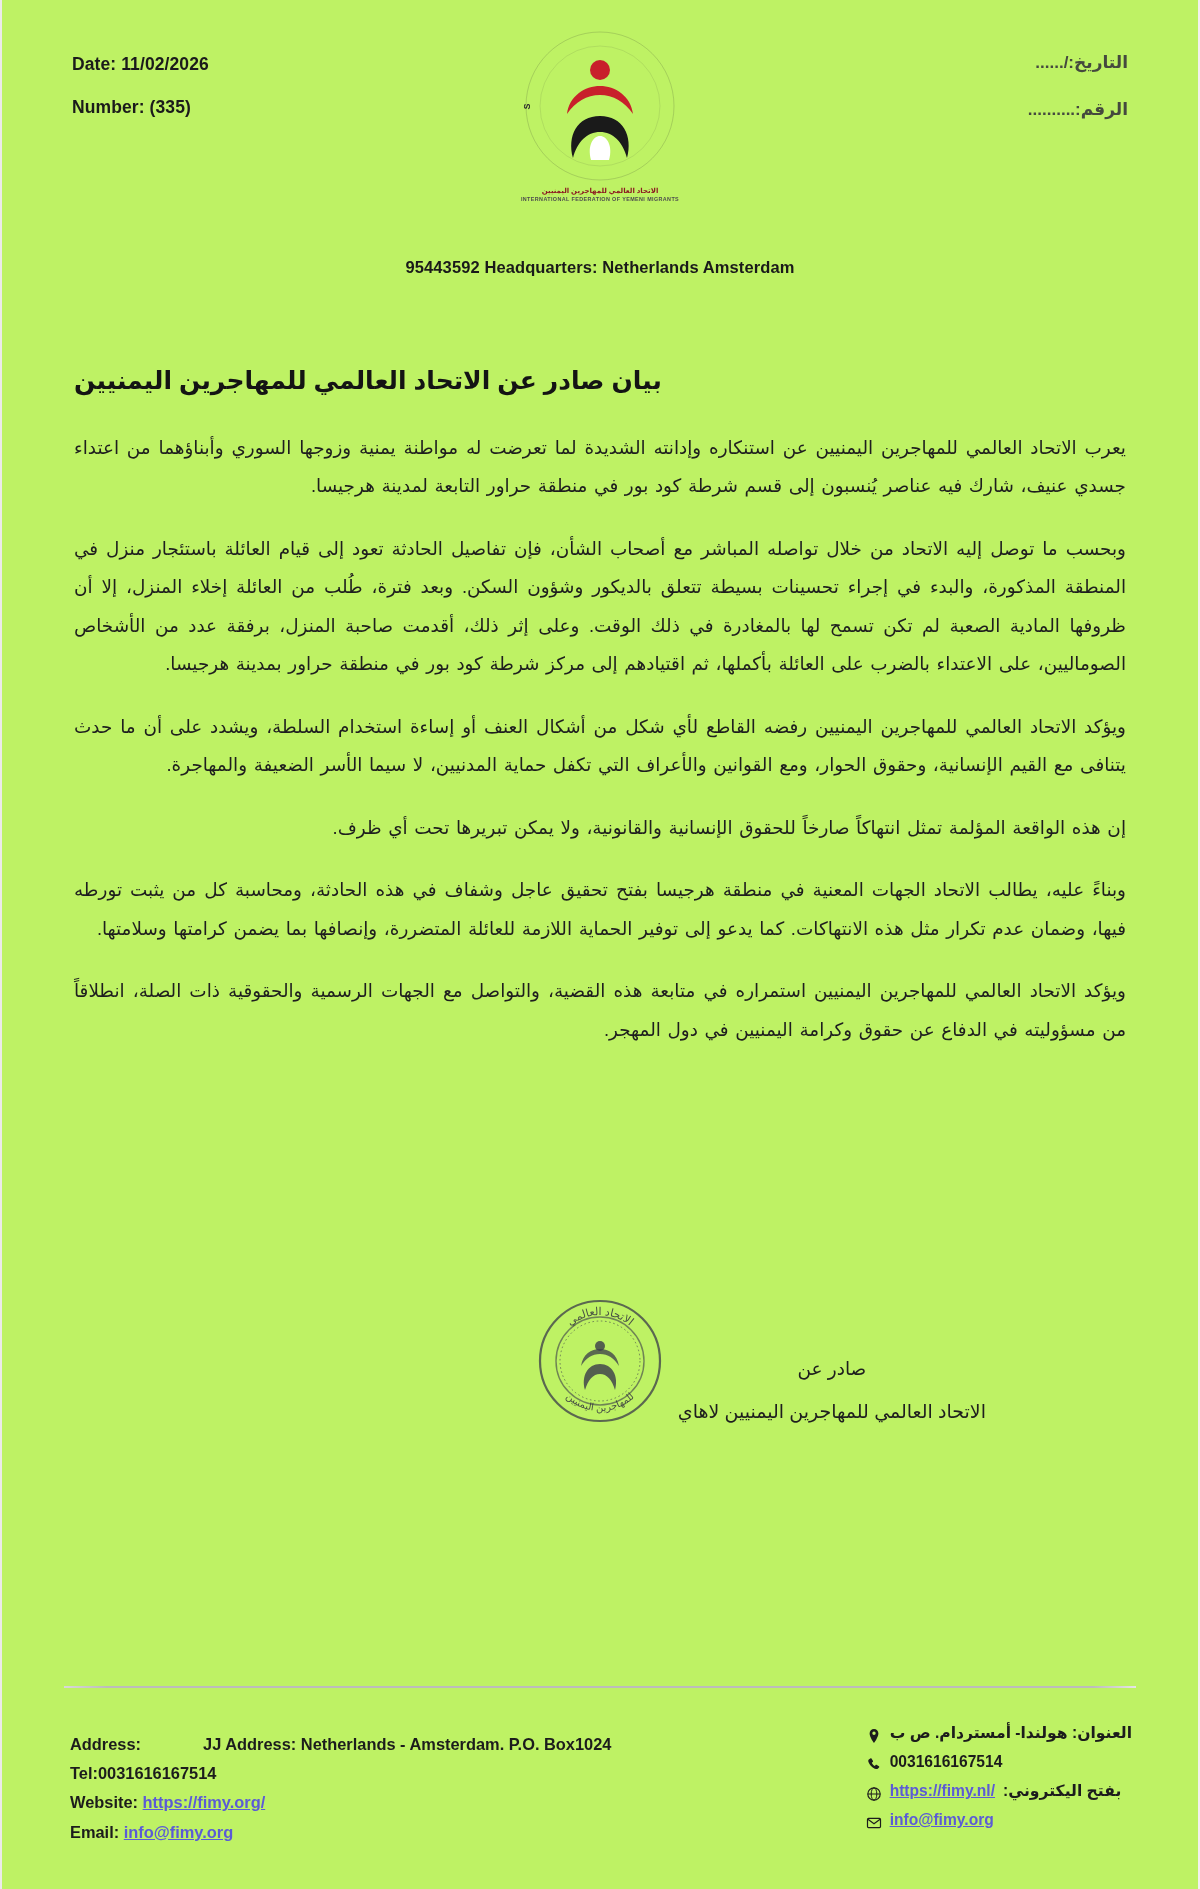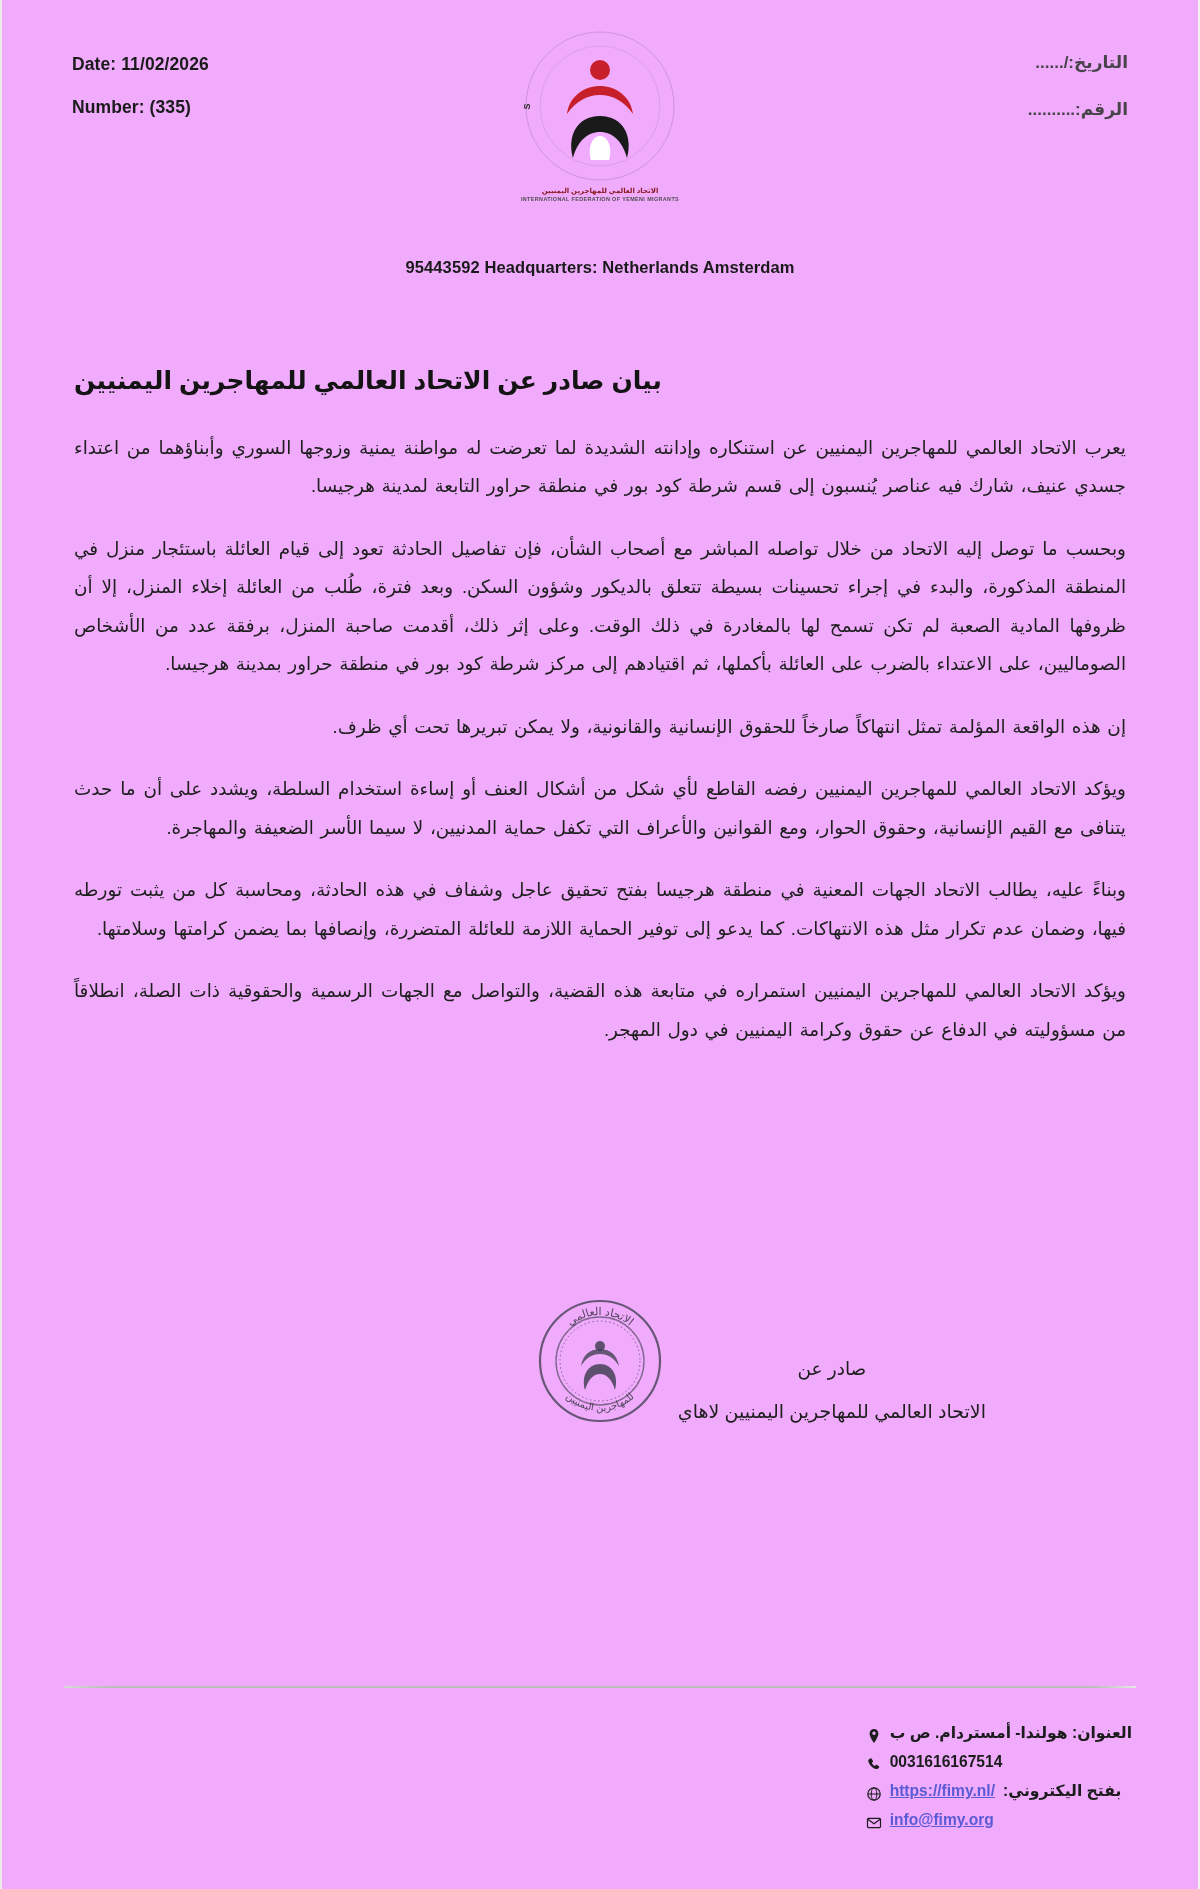--- a/index.html
+++ b/index.html
@@ -14,21 +14,21 @@
     height: 1889px;
     position: relative;
     font-family: "Liberation Sans", "DejaVu Sans", sans-serif;
     color: #1c1c1c;
     overflow: hidden;
   }
 
   .page {
     position: absolute;
     inset: 0;
-    background: #f0abfc;
+    background: #bef264;
     border-left: 2px solid #eceaea;
     border-right: 2px solid #f2f0f0;
     padding: 0;
   }
 
   
   .header {
     position: relative;
     height: 300px;
     padding: 0 70px;
@@ -287,22 +287,22 @@
     </div>
 
     <div class="hq-line">95443592 Headquarters: Netherlands Amsterdam</div>
   </div>
 
   <div class="content">
     <div class="doc-title">بيان صادر عن الاتحاد العالمي للمهاجرين اليمنيين</div>
 
     <p class="para">يعرب الاتحاد العالمي للمهاجرين اليمنيين عن استنكاره وإدانته الشديدة لما تعرضت له مواطنة يمنية وزوجها السوري وأبناؤهما من اعتداء جسدي عنيف، شارك فيه عناصر يُنسبون إلى قسم شرطة كود بور في منطقة حراور التابعة لمدينة هرجيسا.</p>
     <p class="para">وبحسب ما توصل إليه الاتحاد من خلال تواصله المباشر مع أصحاب الشأن، فإن تفاصيل الحادثة تعود إلى قيام العائلة باستئجار منزل في المنطقة المذكورة، والبدء في إجراء تحسينات بسيطة تتعلق بالديكور وشؤون السكن. وبعد فترة، طُلب من العائلة إخلاء المنزل، إلا أن ظروفها المادية الصعبة لم تكن تسمح لها بالمغادرة في ذلك الوقت. وعلى إثر ذلك، أقدمت صاحبة المنزل، برفقة عدد من الأشخاص الصوماليين، على الاعتداء بالضرب على العائلة بأكملها، ثم اقتيادهم إلى مركز شرطة كود بور في منطقة حراور بمدينة هرجيسا.</p>
+    <p class="para">ويؤكد الاتحاد العالمي للمهاجرين اليمنيين رفضه القاطع لأي شكل من أشكال العنف أو إساءة استخدام السلطة، ويشدد على أن ما حدث يتنافى مع القيم الإنسانية، وحقوق الحوار، ومع القوانين والأعراف التي تكفل حماية المدنيين، لا سيما الأسر الضعيفة والمهاجرة.</p>
     <p class="para">إن هذه الواقعة المؤلمة تمثل انتهاكاً صارخاً للحقوق الإنسانية والقانونية، ولا يمكن تبريرها تحت أي ظرف.</p>
-    <p class="para">ويؤكد الاتحاد العالمي للمهاجرين اليمنيين رفضه القاطع لأي شكل من أشكال العنف أو إساءة استخدام السلطة، ويشدد على أن ما حدث يتنافى مع القيم الإنسانية، وحقوق الحوار، ومع القوانين والأعراف التي تكفل حماية المدنيين، لا سيما الأسر الضعيفة والمهاجرة.</p>
     <p class="para">وبناءً عليه، يطالب الاتحاد الجهات المعنية في منطقة هرجيسا بفتح تحقيق عاجل وشفاف في هذه الحادثة، ومحاسبة كل من يثبت تورطه فيها، وضمان عدم تكرار مثل هذه الانتهاكات. كما يدعو إلى توفير الحماية اللازمة للعائلة المتضررة، وإنصافها بما يضمن كرامتها وسلامتها.</p>
     <p class="para last">ويؤكد الاتحاد العالمي للمهاجرين اليمنيين استمراره في متابعة هذه القضية، والتواصل مع الجهات الرسمية والحقوقية ذات الصلة، انطلاقاً من مسؤوليته في الدفاع عن حقوق وكرامة اليمنيين في دول المهجر.</p>
   </div>
 
   <div class="sign-block">
     <svg class="stamp" viewBox="0 0 150 150">
       <circle cx="75" cy="75" r="60" fill="none" stroke="#3a3a4a" stroke-width="2.2" opacity="0.75"></circle>
       <circle cx="75" cy="75" r="44" fill="none" stroke="#3a3a4a" stroke-width="1.4" opacity="0.6"></circle>
       <circle cx="75" cy="75" r="40" fill="none" stroke="#3a3a4a" stroke-width="0.8" stroke-dasharray="1.6 2.6" opacity="0.75"></circle>
       <defs>
@@ -324,20 +324,34 @@
     <div class="sign-text">
       <div class="l1">صادر عن</div>
       <div class="l2">الاتحاد العالمي للمهاجرين اليمنيين لاهاي</div>
     </div>
   </div>
 
   <div class="footer-rule"></div>
 
   <div class="footer">
 
+    <div class="f-left">
+      <div class="row">
+        <span class="lbl">Address:</span><span class="addr-val">JJ Address: Netherlands - Amsterdam. P.O. Box1024</span>
+      </div>
+      <div class="row">Tel:0031616167514</div>
+      <div class="row">
+        <span class="lbl">Website:</span>
+        <a class="lnk" href="#">https://fimy.org/</a>
+      </div>
+      <div class="row">
+        <span class="lbl">Email:</span>
+        <a class="lnk" href="#">info@fimy.org</a>
+      </div>
+    </div>
 
     <div class="f-right">
       <div class="row">
         <span class="txt">العنوان: هولندا- أمستردام. ص ب</span>
         <span class="f-ico">
           <svg viewBox="0 0 16 16" width="16" height="16">
               <path d="M8 1C5.5 1 3.6 3 3.6 5.4 3.6 9 8 15 8 15s4.4-6 4.4-9.6C12.4 3 10.5 1 8 1zm0 6a1.7 1.7 0 1 1 0-3.4A1.7 1.7 0 0 1 8 7z" fill="#1c1c1c"></path>
             </svg>
         </span>
       </div>

